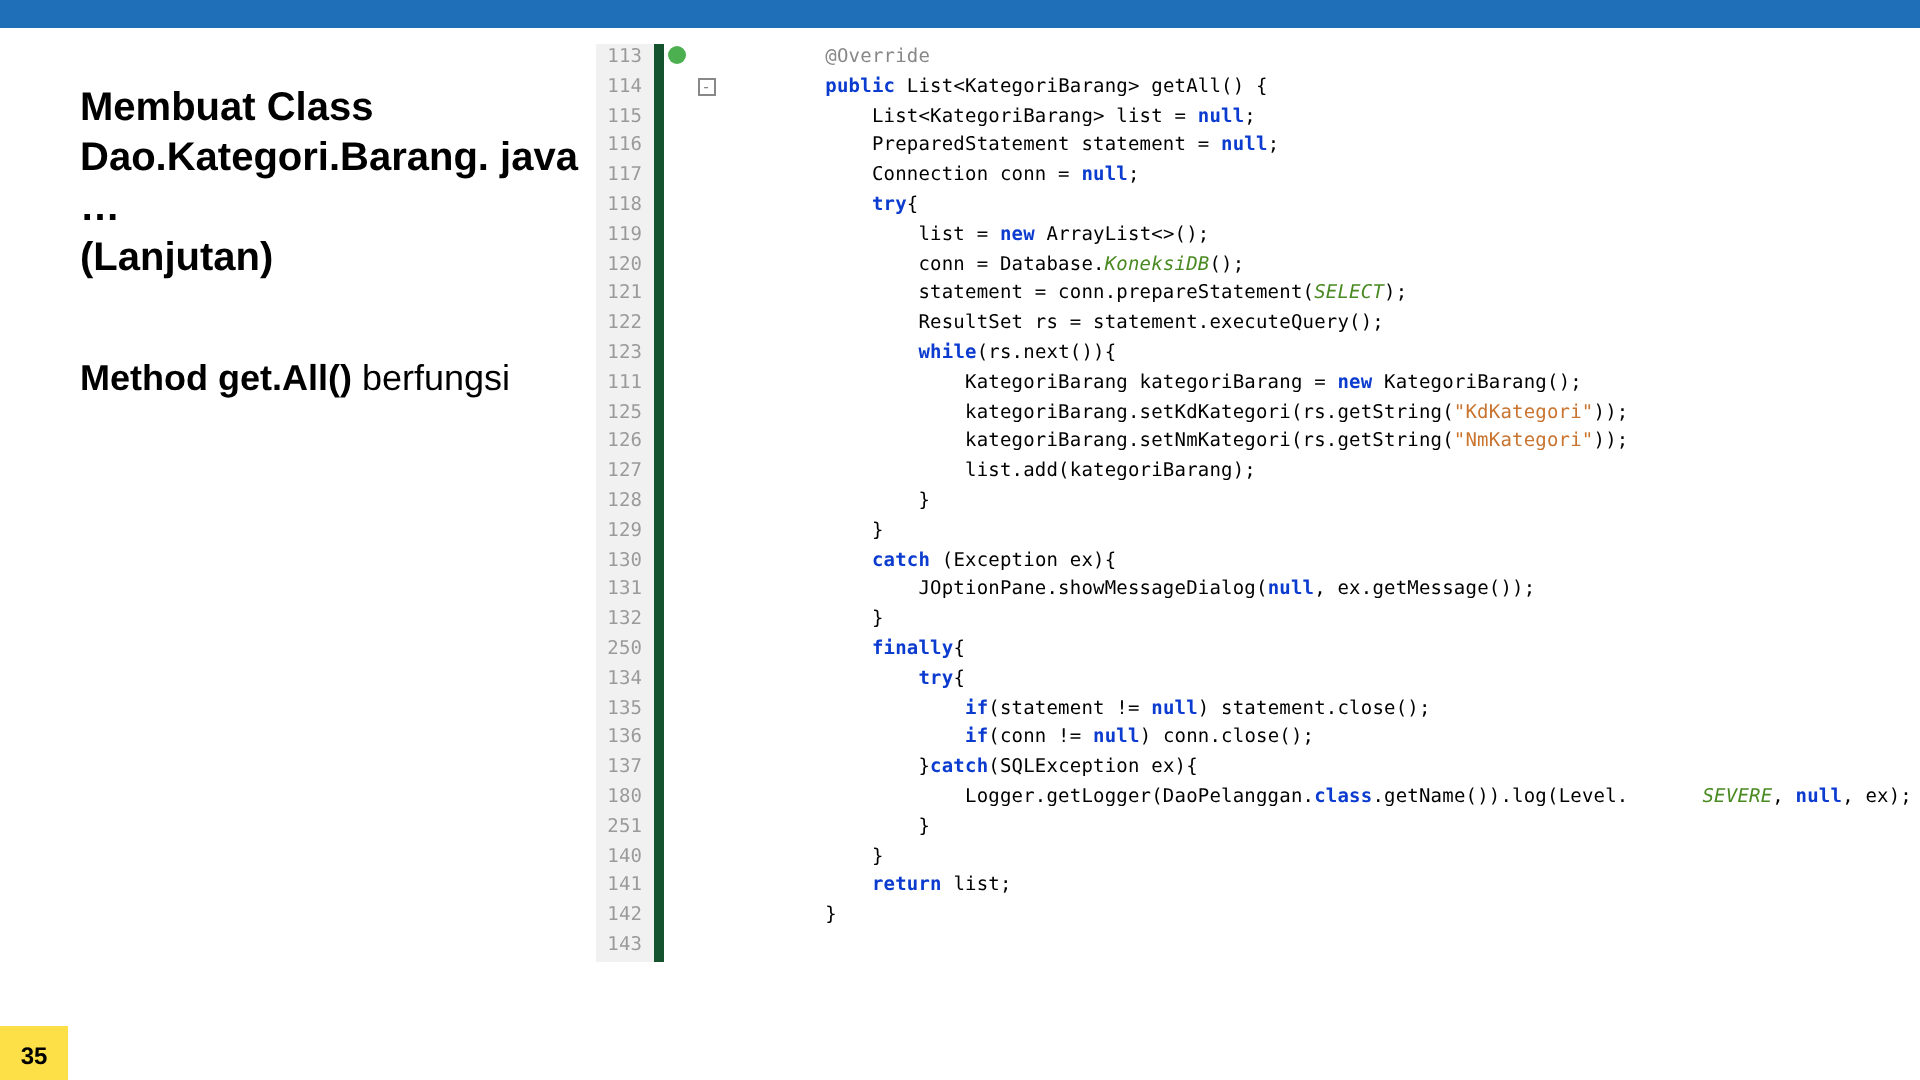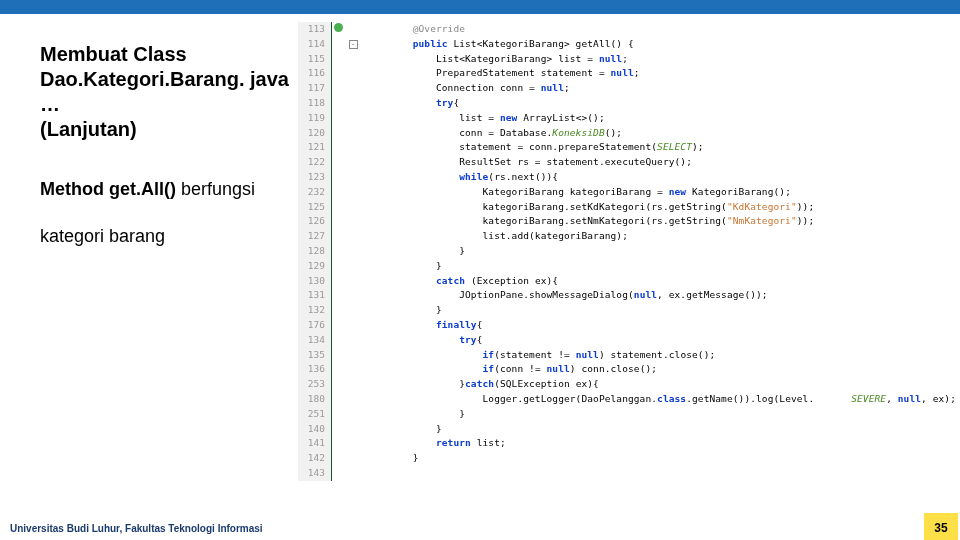--- a/index.html
+++ b/index.html
@@ -6,21 +6,21 @@
   body { width: 960px; height: 540px; font-family: Arial, sans-serif; background: #fff; position: relative; overflow: hidden; }
   .topbar { height: 14px; background: #1e6fb8; width: 100%; }
   .content { display: flex; height: 490px; padding: 8px 4px 0 12px; }
   .left { width: 338px; padding: 20px 8px 0 6px; margin-left: 22px; }
   .title { font-weight: bold; font-size: 20px; line-height: 1.25; color: #000; }
   .gap { height: 36px; }
   .method { font-size: 18px; line-height: 1.3; color: #000; }
   .method b { font-weight: bold; text-align: right; }
   .right { flex: 1; background: #fff; position: relative; }
   .code-wrap { display: flex; font-family: "Consolas","Menlo",monospace; font-size: 9.5px; line-height: 14.8px; letter-spacing: 0.1px; }
-  .gutter { width: 34px; background: #f1f1f1; color: #9a9a9a; text-align: right; padding: 0 6px 0 0; border-right: 1px solid #14532d; }
+  .gutter { width: 34px; background: #f1f1f1; color: #9a9a9a; text-align: right; padding: 0 6px 0 0; border-right: 5px solid #14532d; }
   .marker-col { width: 14px; position: relative; }
   .green-dot { position: absolute; left: 2px; top: 1px; width: 9px; height: 9px; border-radius: 50%; background: #4caf50; }
   .fold-col { width: 14px; color: #888; text-align: center; }
   .fold-box { display: inline-block; width: 9px; height: 9px; border: 1px solid #888; font-size: 8px; line-height: 7px; text-align: center; margin-top: 2px; }
   .code { flex: 1; white-space: pre; color: #000; padding-left: 6px; }
   .kw { color: #0b3ccf; font-weight: bold; }
   .str { color: #c97530; }
   .lit { color: #4a8a22; font-style: italic; }
   .ann { color: #888; }
   .sev { color: #4a8a22; font-style: italic; margin-left: 37px; }
@@ -37,52 +37,51 @@
   <div class="left">
     <div class="title">
       <span>Membuat Class</span><br>
       <span>Dao.Kategori.Barang. java …</span><br>
       <span>(Lanjutan)</span>
     </div>
     <div class="gap"></div>
     <div class="method">
       <b>Method get.All()</b><span> berfungsi</span><br>
       <br>
-      <span>kategori barang</span>
     </div>
   </div>
 
   <div class="right">
     <div class="code-wrap">
       <div class="gutter" id="gutter">
           <div>113</div>
           <div>114</div>
           <div>115</div>
           <div>116</div>
           <div>117</div>
           <div>118</div>
           <div>119</div>
           <div>120</div>
           <div>121</div>
           <div>122</div>
           <div>123</div>
-          <div>232</div>
+          <div>111</div>
           <div>125</div>
           <div>126</div>
           <div>127</div>
           <div>128</div>
           <div>129</div>
           <div>130</div>
           <div>131</div>
           <div>132</div>
-          <div>176</div>
+          <div>250</div>
           <div>134</div>
           <div>135</div>
           <div>136</div>
-          <div>253</div>
+          <div>137</div>
           <div>180</div>
           <div>251</div>
           <div>140</div>
           <div>141</div>
           <div>142</div>
           <div>143</div>
         </div>
       <div class="marker-col">
         <div class="green-dot"></div>
       </div>
@@ -118,15 +117,14 @@
           <div>&nbsp;</div>
           <div>&nbsp;</div>
           <div>&nbsp;</div>
         </div>
       <div class="code" id="code"><div>        <span class="ann">@Override</span></div><div>        <span class="kw">public</span> List&lt;KategoriBarang&gt; getAll() {</div><div>            List&lt;KategoriBarang&gt; list = <span class="kw">null</span>;</div><div>            PreparedStatement statement = <span class="kw">null</span>;</div><div>            Connection conn = <span class="kw">null</span>;</div><div>            <span class="kw">try</span>{</div><div>                list = <span class="kw">new</span> ArrayList&lt;&gt;();</div><div>                conn = Database.<span class="lit">KoneksiDB</span>();</div><div>                statement = conn.prepareStatement(<span class="lit">SELECT</span>);</div><div>                ResultSet rs = statement.executeQuery();</div><div>                <span class="kw">while</span>(rs.next()){</div><div>                    KategoriBarang kategoriBarang = <span class="kw">new</span> KategoriBarang();</div><div>                    kategoriBarang.setKdKategori(rs.getString(<span class="str">"KdKategori"</span>));</div><div>                    kategoriBarang.setNmKategori(rs.getString(<span class="str">"NmKategori"</span>));</div><div>                    list.add(kategoriBarang);</div><div>                }</div><div>            }</div><div>            <span class="kw">catch</span> (Exception ex){</div><div>                JOptionPane.showMessageDialog(<span class="kw">null</span>, ex.getMessage());</div><div>            }</div><div>            <span class="kw">finally</span>{</div><div>                <span class="kw">try</span>{</div><div>                    <span class="kw">if</span>(statement != <span class="kw">null</span>) statement.close();</div><div>                    <span class="kw">if</span>(conn != <span class="kw">null</span>) conn.close();</div><div>                }<span class="kw">catch</span>(SQLException ex){</div><div>                    Logger.getLogger(DaoPelanggan.<span class="kw">class</span>.getName()).log(Level.<span class="sev">SEVERE</span>, <span class="kw">null</span>, ex);</div><div>                }</div><div>            }</div><div>            <span class="kw">return</span> list;</div><div>        }</div><div>&nbsp;</div></div>
     </div>
   </div>
 </div>
 
 <div class="footer">
-  <div class="foot-left">Universitas Budi Luhur, Fakultas Teknologi Informasi</div>
   <div class="page-badge">35</div>
 </div>
 
 </body></html>

